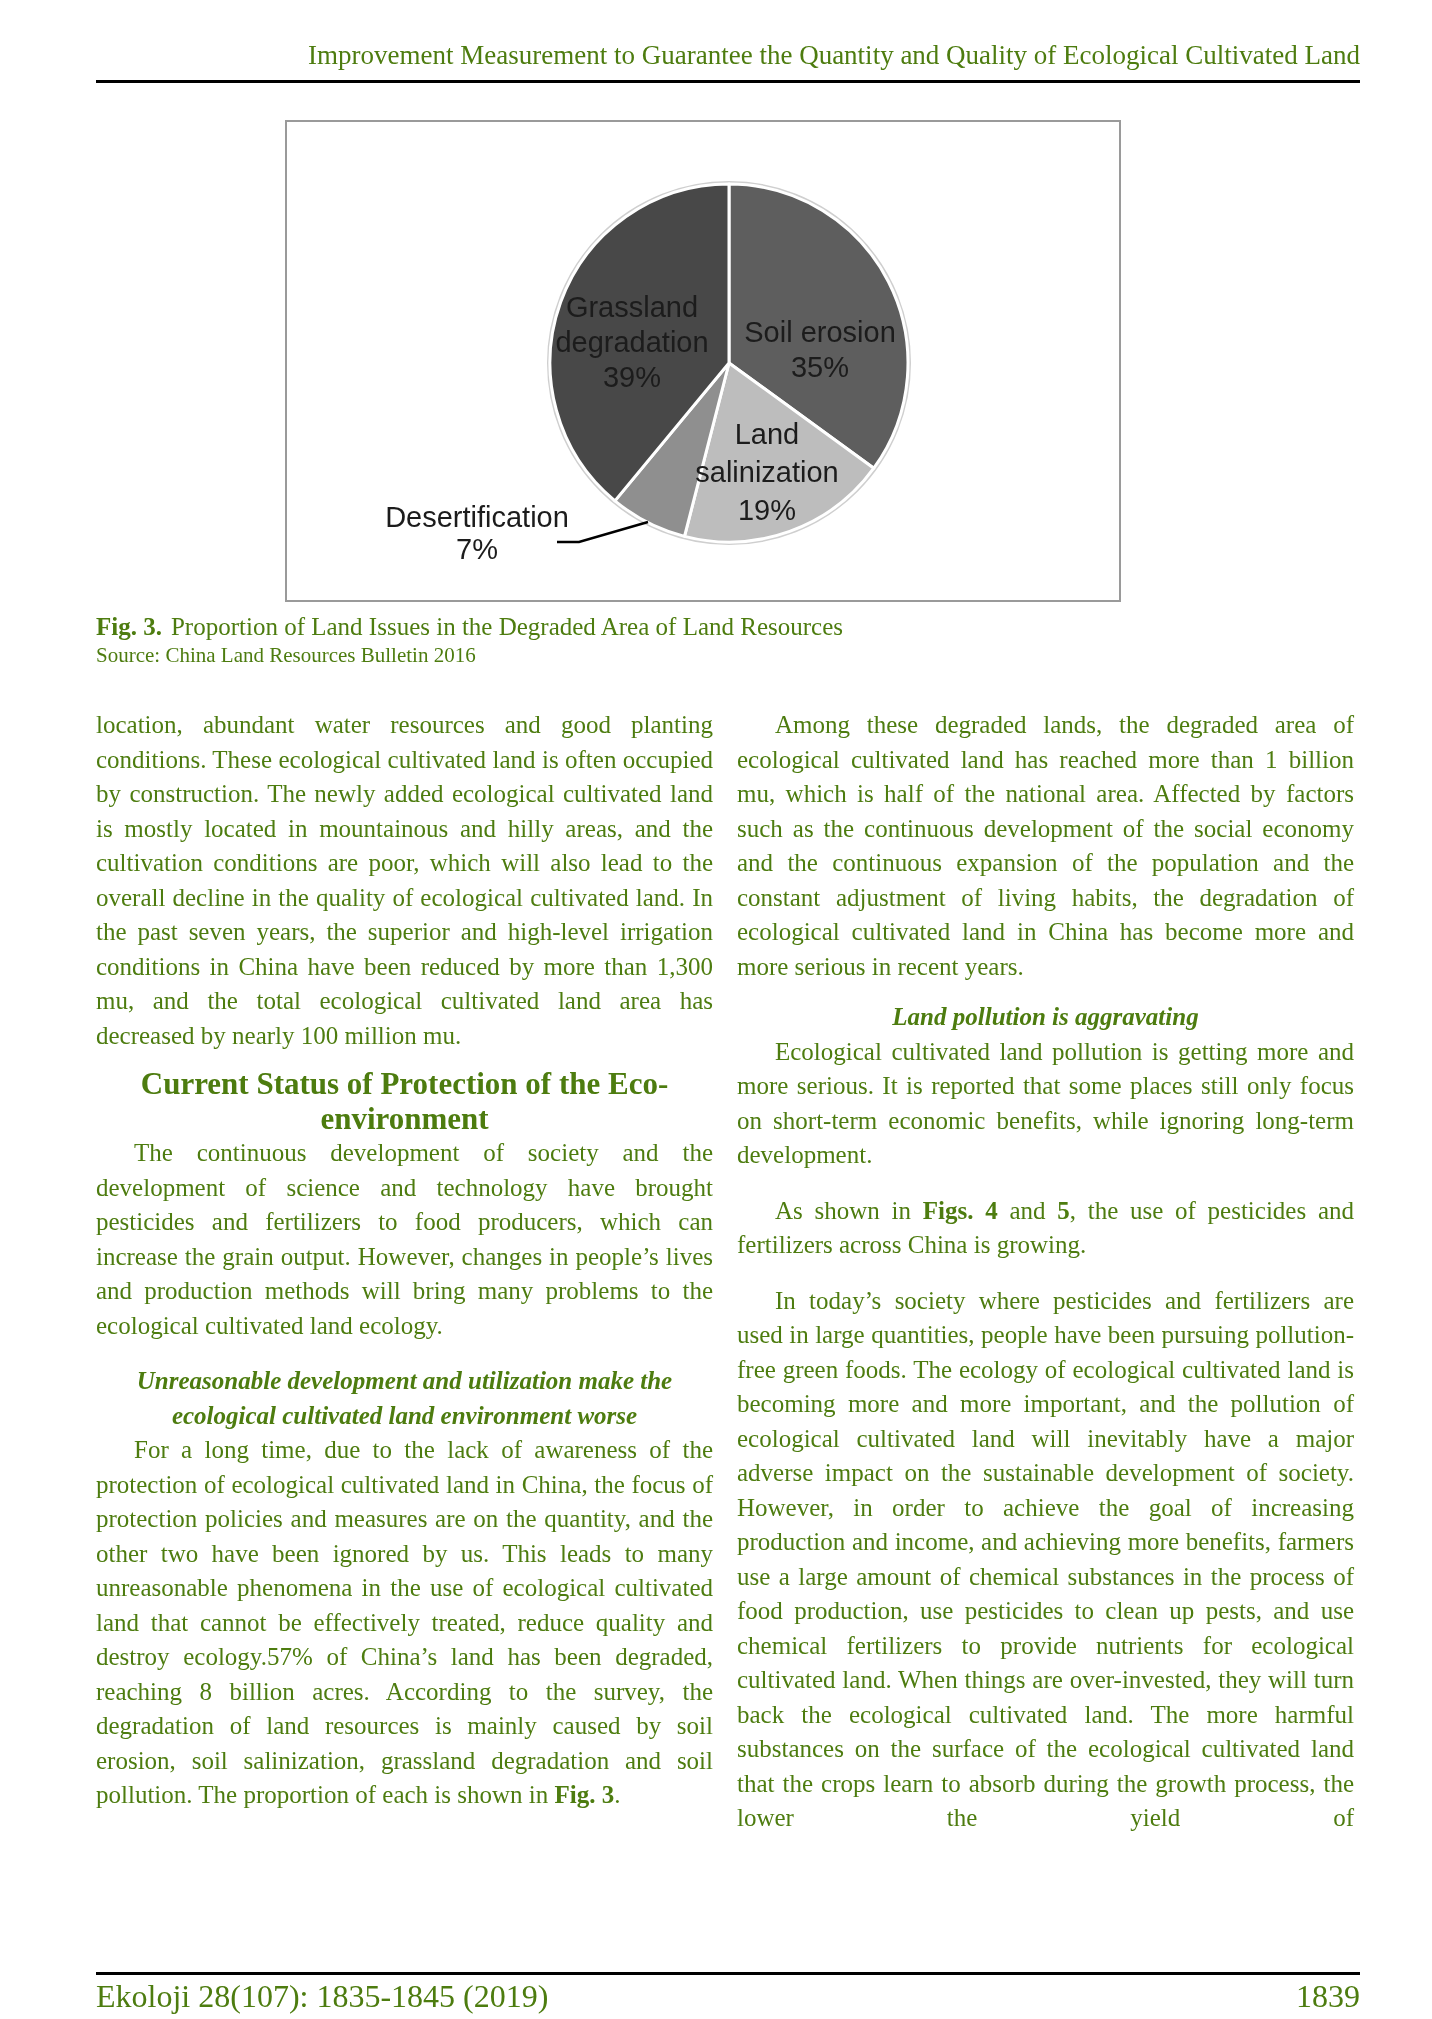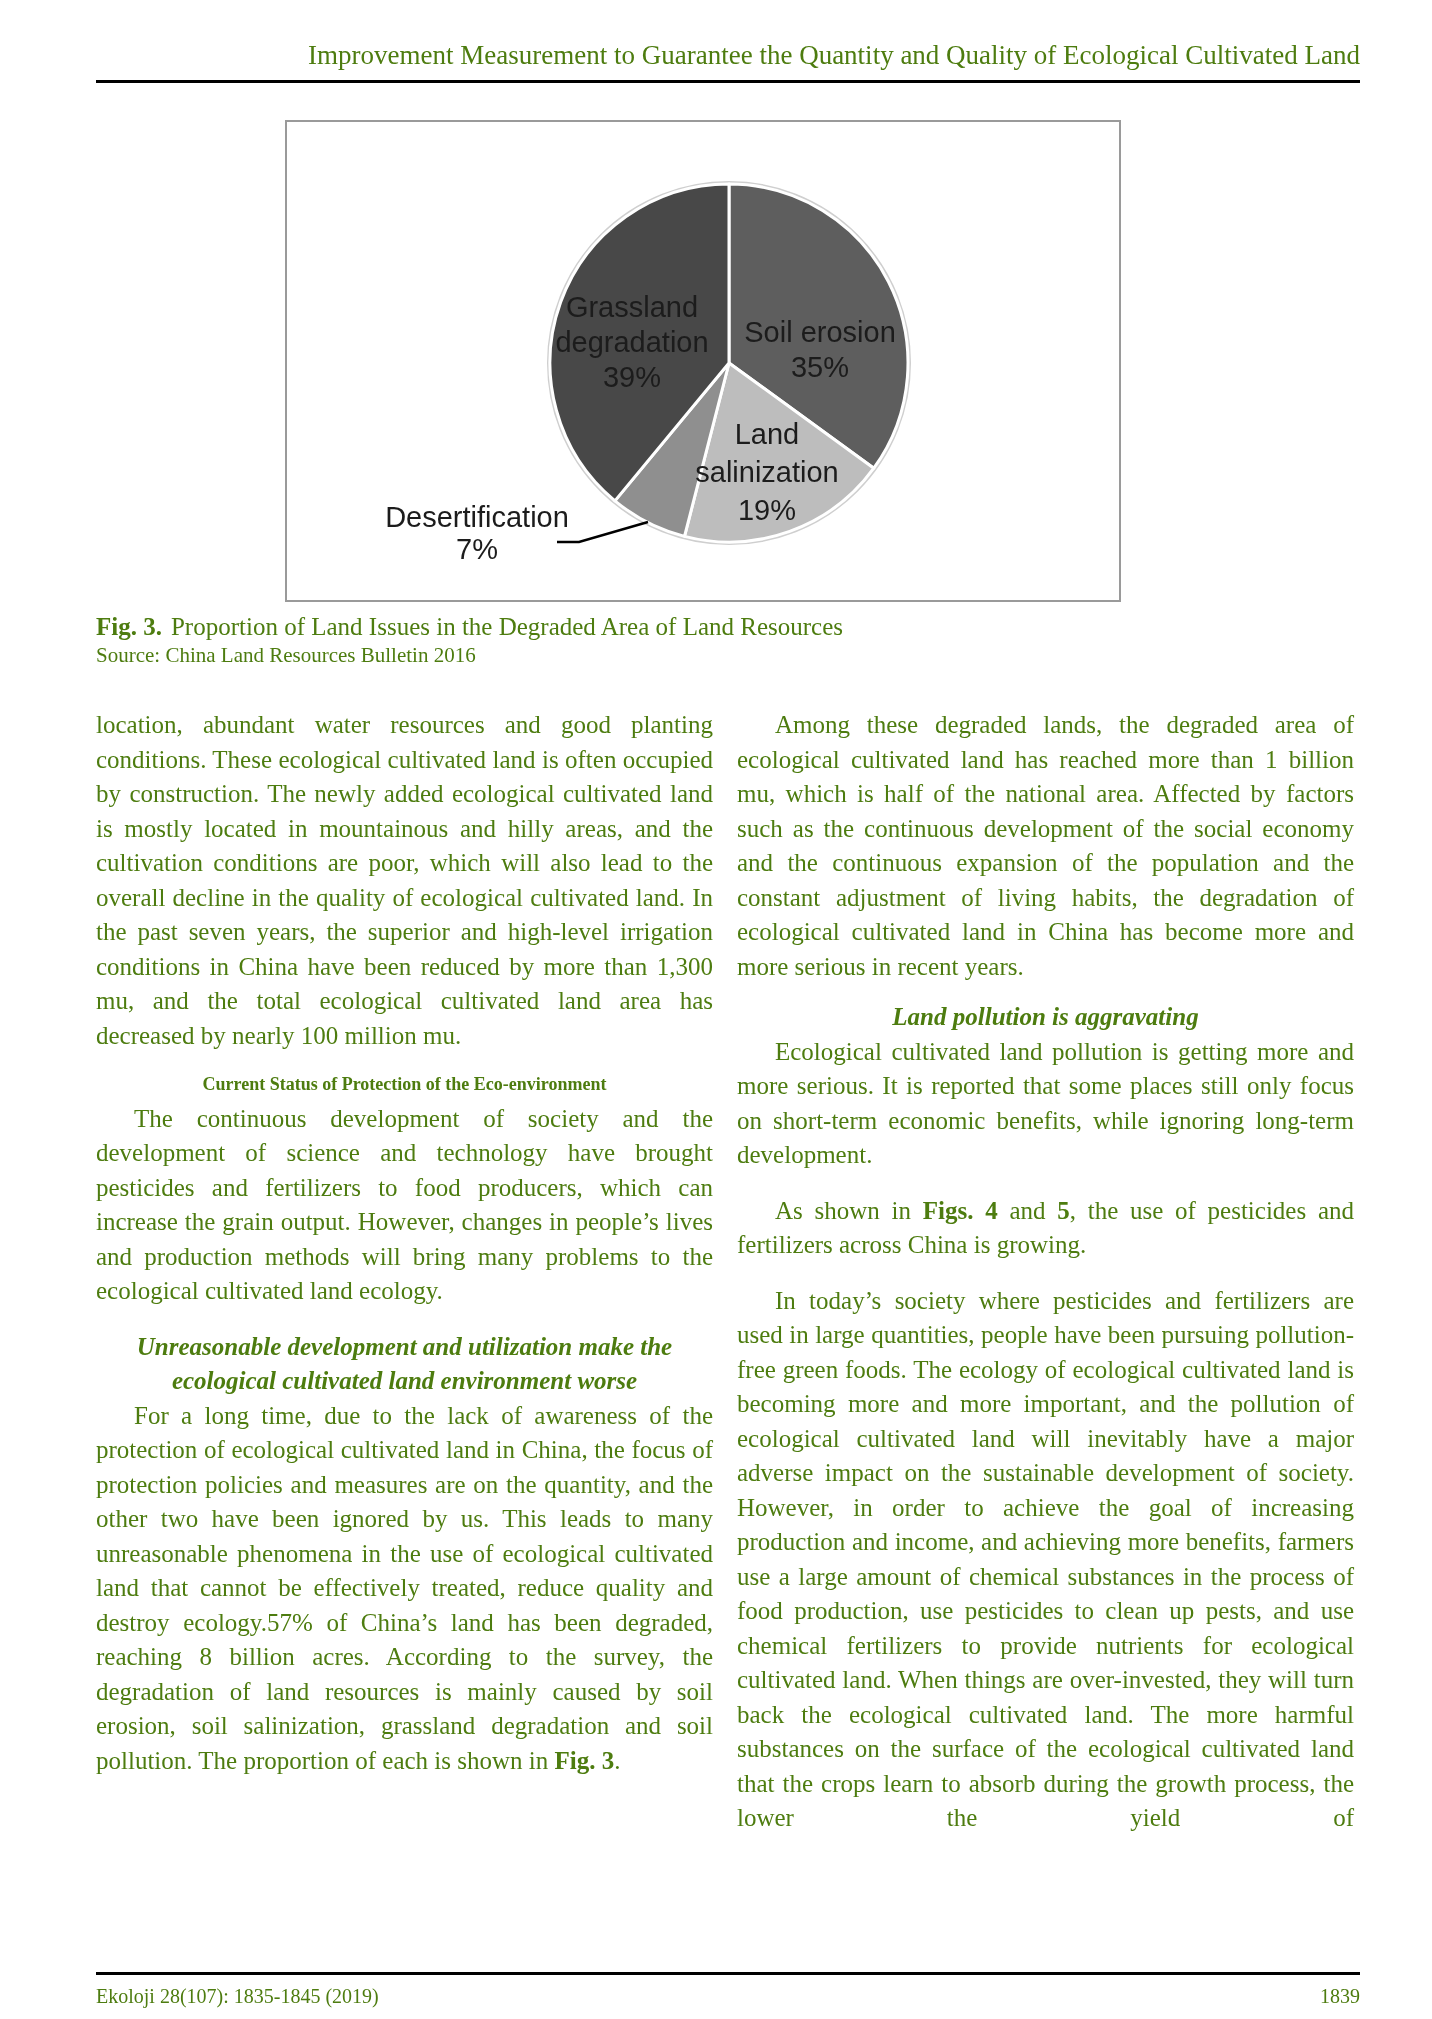--- a/index.html
+++ b/index.html
@@ -36,35 +36,35 @@
   .columns{
     position:absolute;left:96px;top:708px;width:1264px;
     display:flex;gap:24px;
   }
   .col{width:617px;font-size:25px;line-height:34.5px;text-align:justify;}
   .col p{margin:0;}
   .col p.ind{text-indent:38px;}
   .col p.sp{margin-top:21px;}
   .col p.justall{text-align-last:justify;}
   h2.sec{
-    margin:14px 0 0 0;font-size:18px;line-height:34.5px;font-weight:bold;
+    margin:14px 0 0 0;font-size:31px;line-height:34.5px;font-weight:bold;
     text-align:center;
   }
   h3.sub{
     margin:21px 0 0 0;font-size:25px;line-height:34.5px;font-weight:bold;
     font-style:italic;text-align:center;font-family:Liberation Serif, serif;
   }
   h3.sub.tight{margin-top:16px;}
   .bold{font-weight:bold;}
   
   .footer{
     position:absolute;left:96px;top:1972px;width:1264px;
     border-top:3px solid #000;padding-top:6px;
     display:flex;justify-content:space-between;
-    font-size:20px;line-height:30px;
+    font-size:32px;line-height:30px;
   }
 </style>
 </head>
 <body>
 
 <div class="page">
 
   <div class="header">
     <span class="title">Improvement Measurement to Guarantee the Quantity and Quality of Ecological Cultivated Land</span>
   </div>

